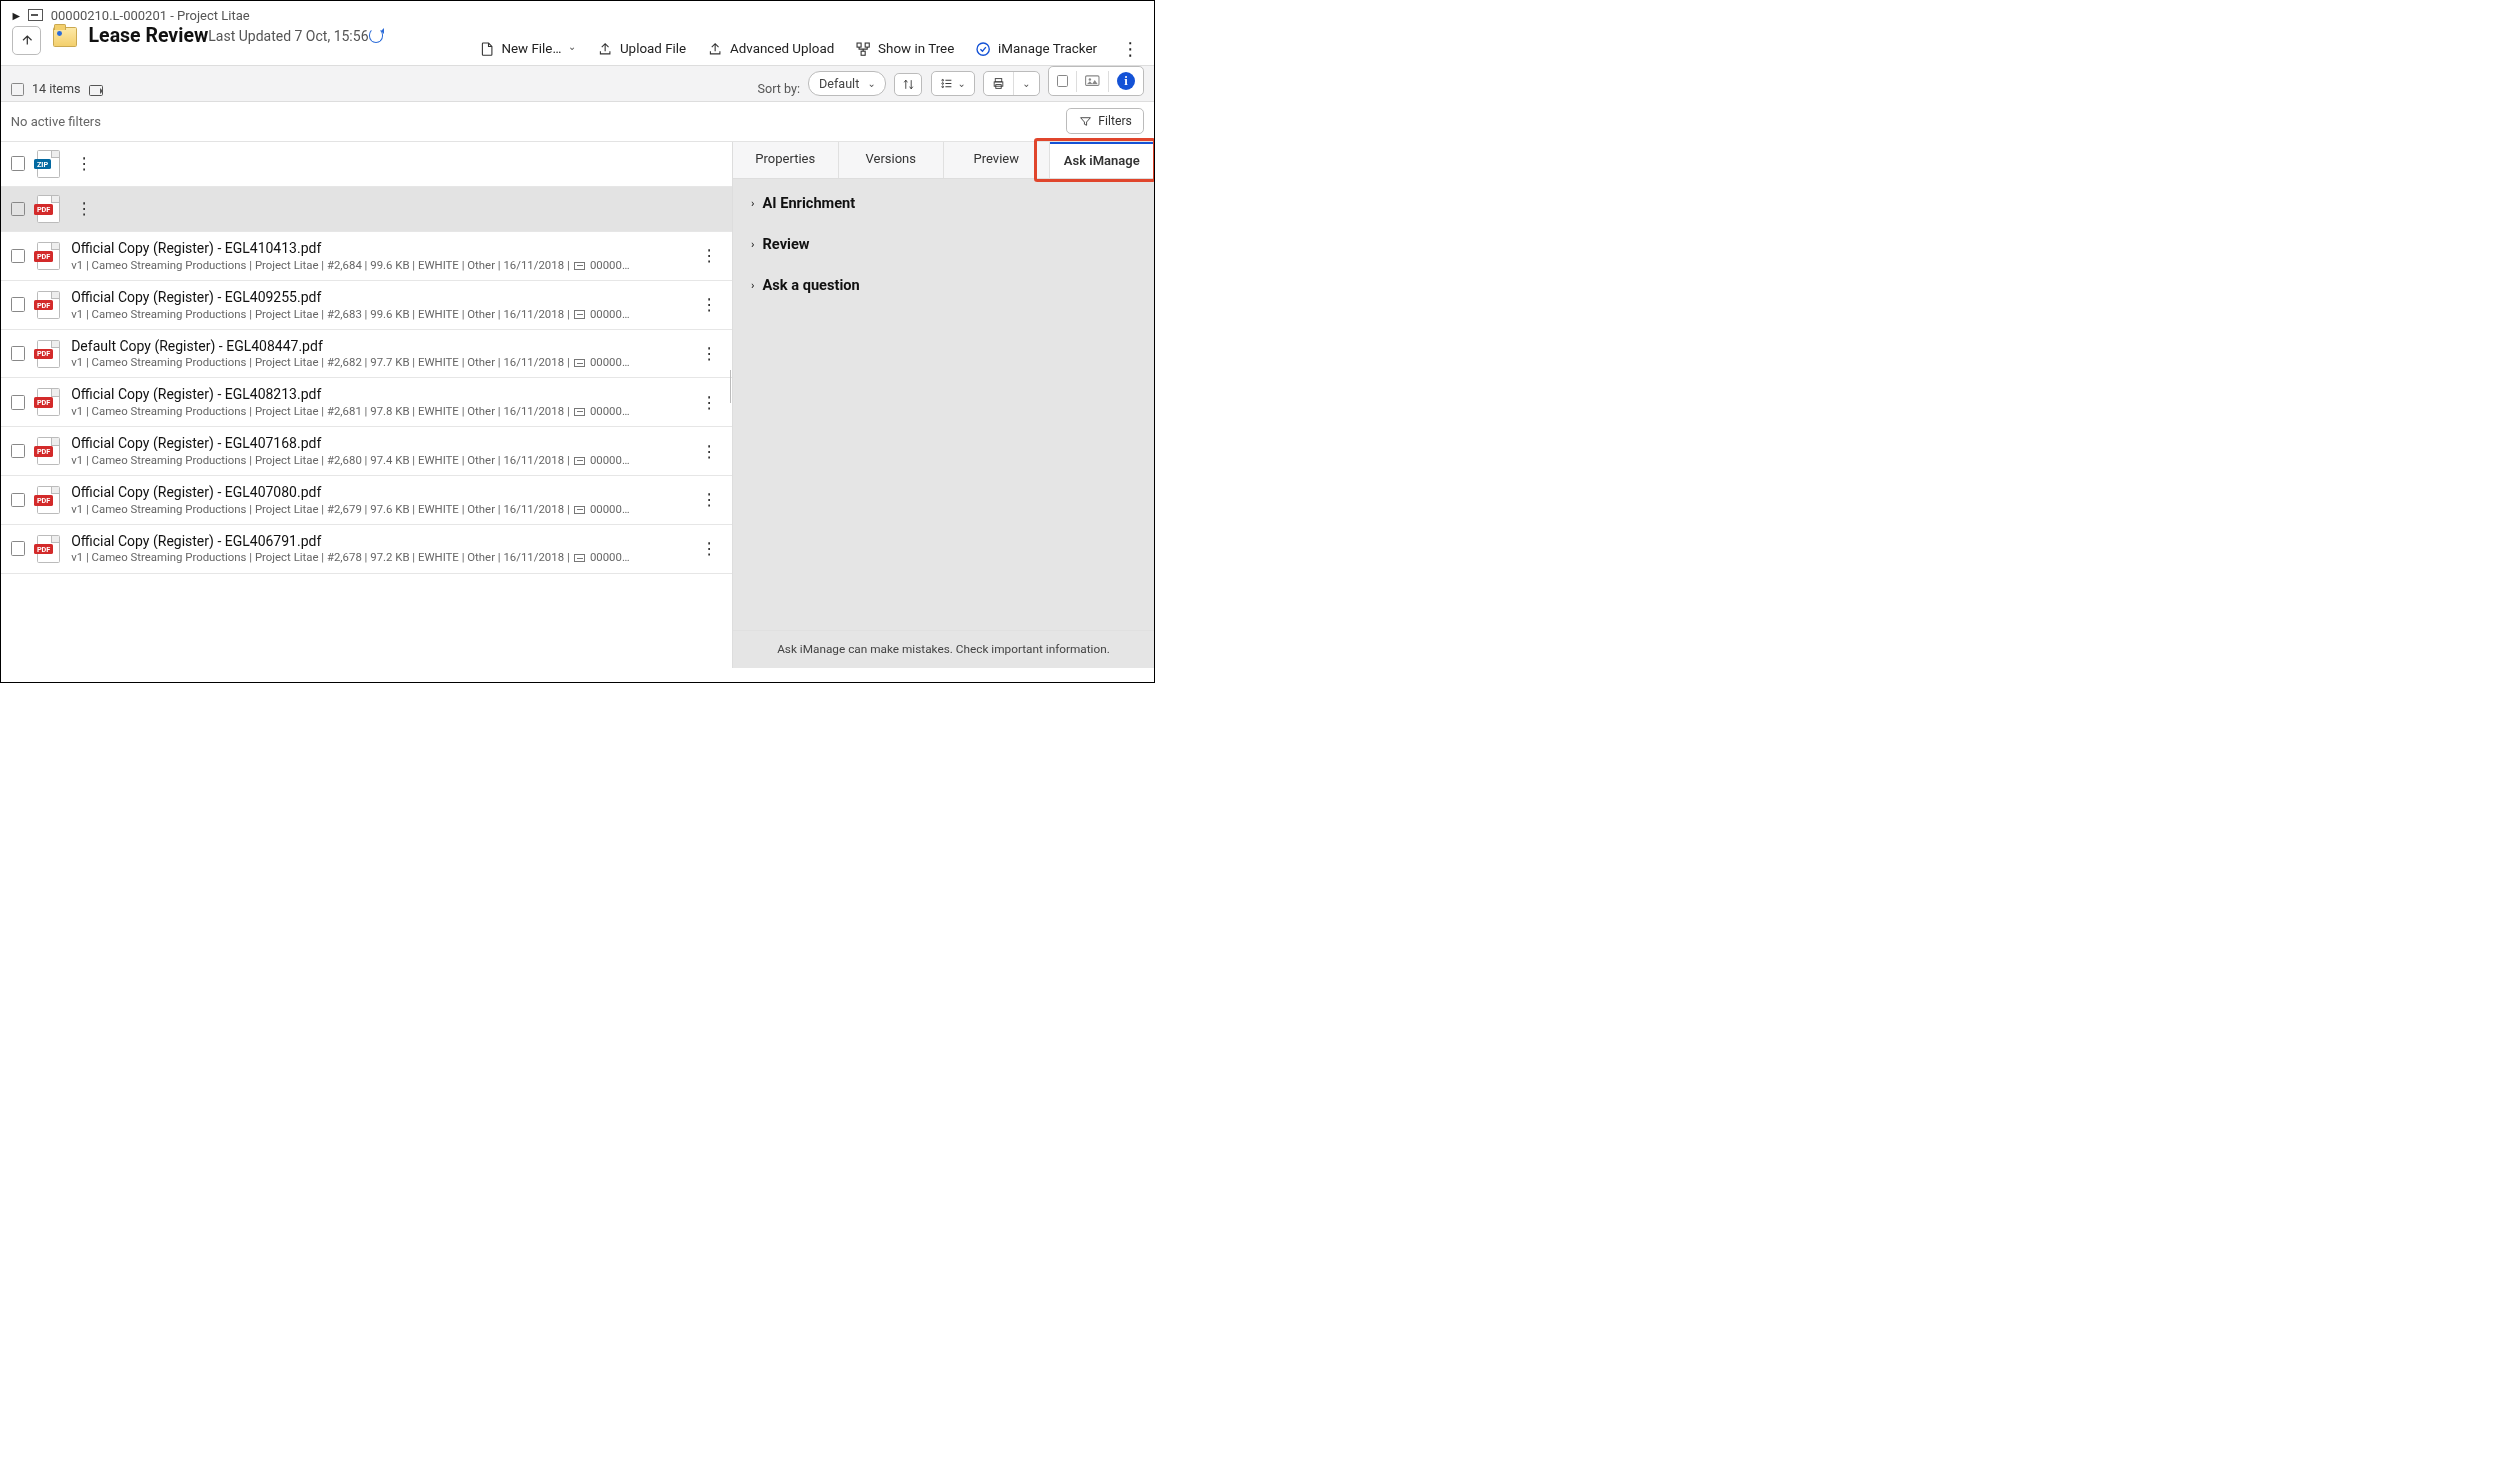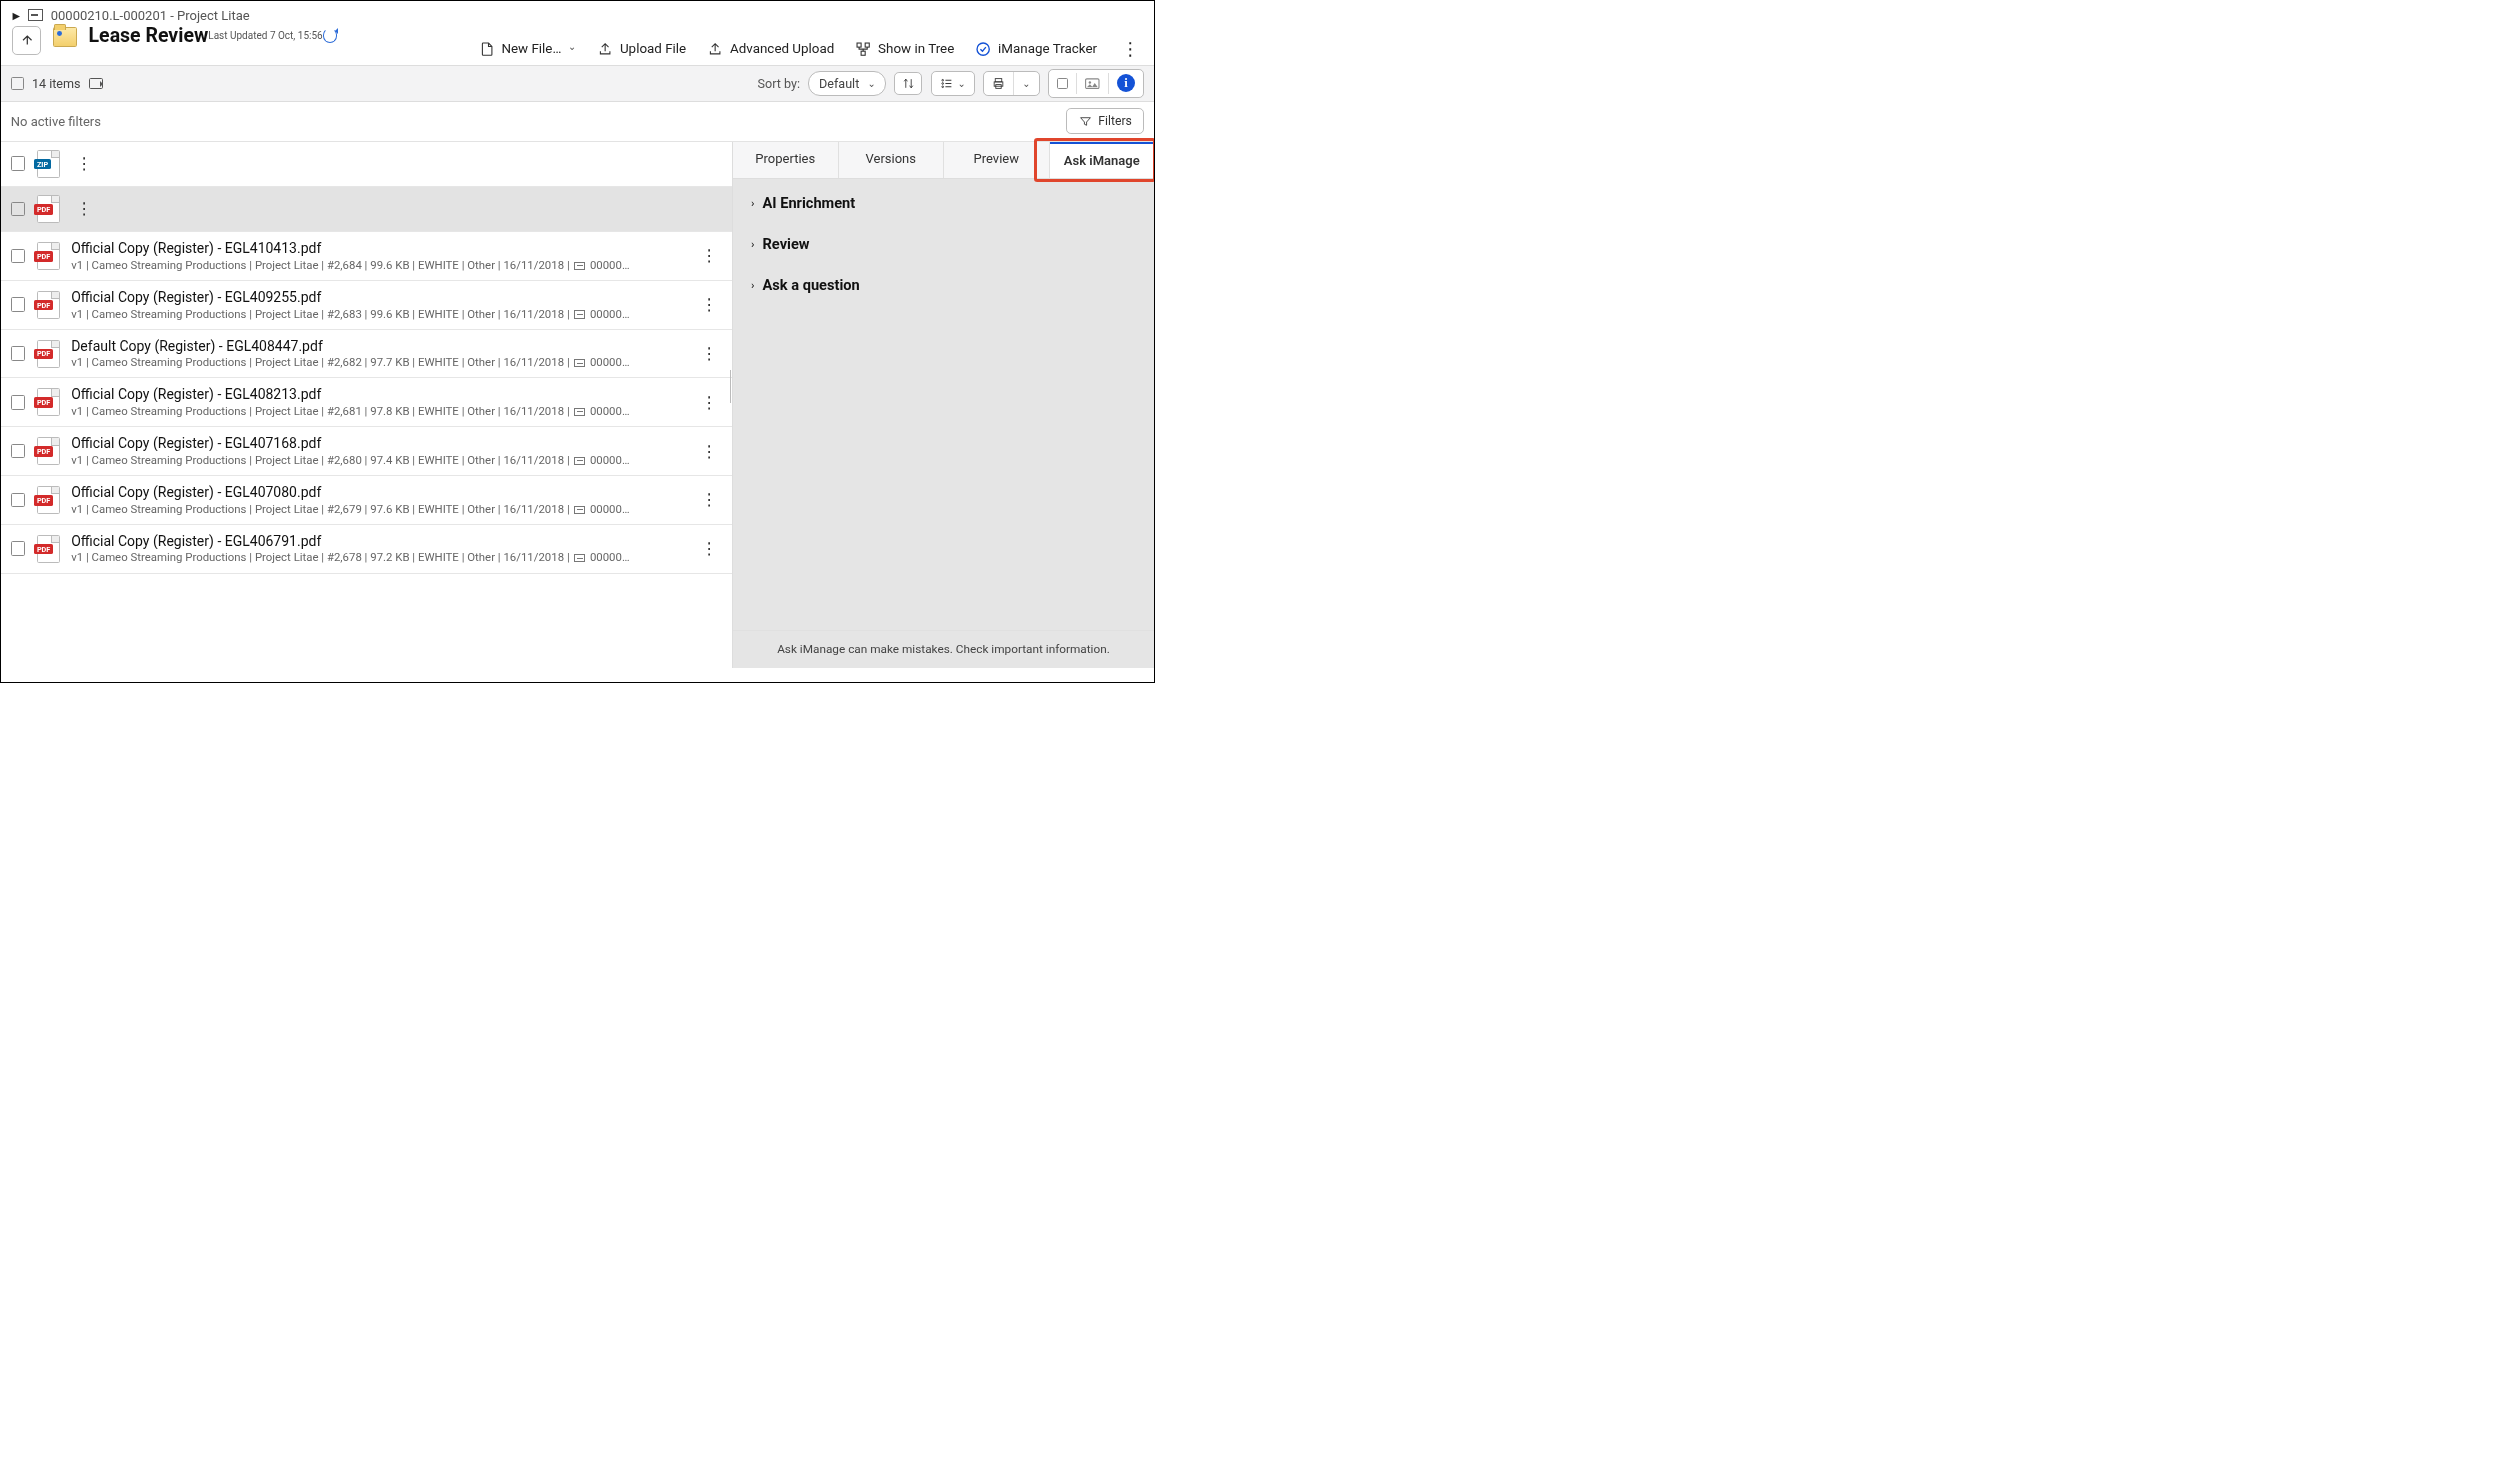--- a/index.html
+++ b/index.html
@@ -61,42 +61,42 @@
     background:#f3cf6c; border:0.8px solid #caa850; border-bottom:none; border-radius:1.6px 1.6px 0 0;
   }
   .folder-ico::after{
     content:""; position:absolute; left:3.3px; top:2.4px; width:4.9px; height:4.9px; border-radius:50%;
     background:#2b6bd8;
   }
   .title-block { display:flex; flex-direction:row; }
   .title-block h1 { font-size: 19.5px; font-weight: 700; color:#111; }
   .updated {
     display:flex; align-items:center; gap:0;
-    font-size: 10px; color:#555; margin-top:0;
+    font-size: 14px; color:#555; margin-top:0;
   }
   .refresh-ico {
     width:14.6px; height:14.6px; border:1.6px solid #2b6bd8; border-radius:50%;
     border-top-color: transparent;
     position:relative;
   }
   .refresh-ico::after{content:""; position:absolute; right:-1.6px; top:-1.6px; border:3.3px solid transparent; border-right-color:#2b6bd8;}
 
   .header-actions {
     margin-left:auto;
     display:flex; align-items:center; gap:21px;
     padding-top:16.3px;
     font-size:13.4px; color:#222;
   }
   .ha-item { display:flex; align-items:flex-start; gap:6.5px; cursor:pointer; }
   .ha-item svg, .ha-item .ico { width:16.3px; height:16.3px; }
   .kebab { font-size:18px; line-height:1; cursor:pointer; padding:0 3.3px; }
 
   
   .toolbar {
-    display:flex; align-items:center;
+    display:flex; align-items:flex-end;
     background:#f3f3f4; border-top:0.8px solid #ddd; border-bottom:0.8px solid #ddd;
     padding:4.9px 9.8px; gap:8.1px;
     height:37px;
     font-size:12.6px; color:#444;
   }
   .toolbar .cb { width:13px;height:13px;border:1.2px solid #888;border-radius:1.6px; }
   .open-ico { width:14.6px;height:11.4px;border:1.2px solid #555; border-radius:1.6px; position:relative;}
   .open-ico::after{content:"";position:absolute;right:-3.3px;top:2.4px;border:3.3px solid transparent;border-left-color:#555;}
   .sort-label{margin-left:auto; color:#555;}
   .sel {

